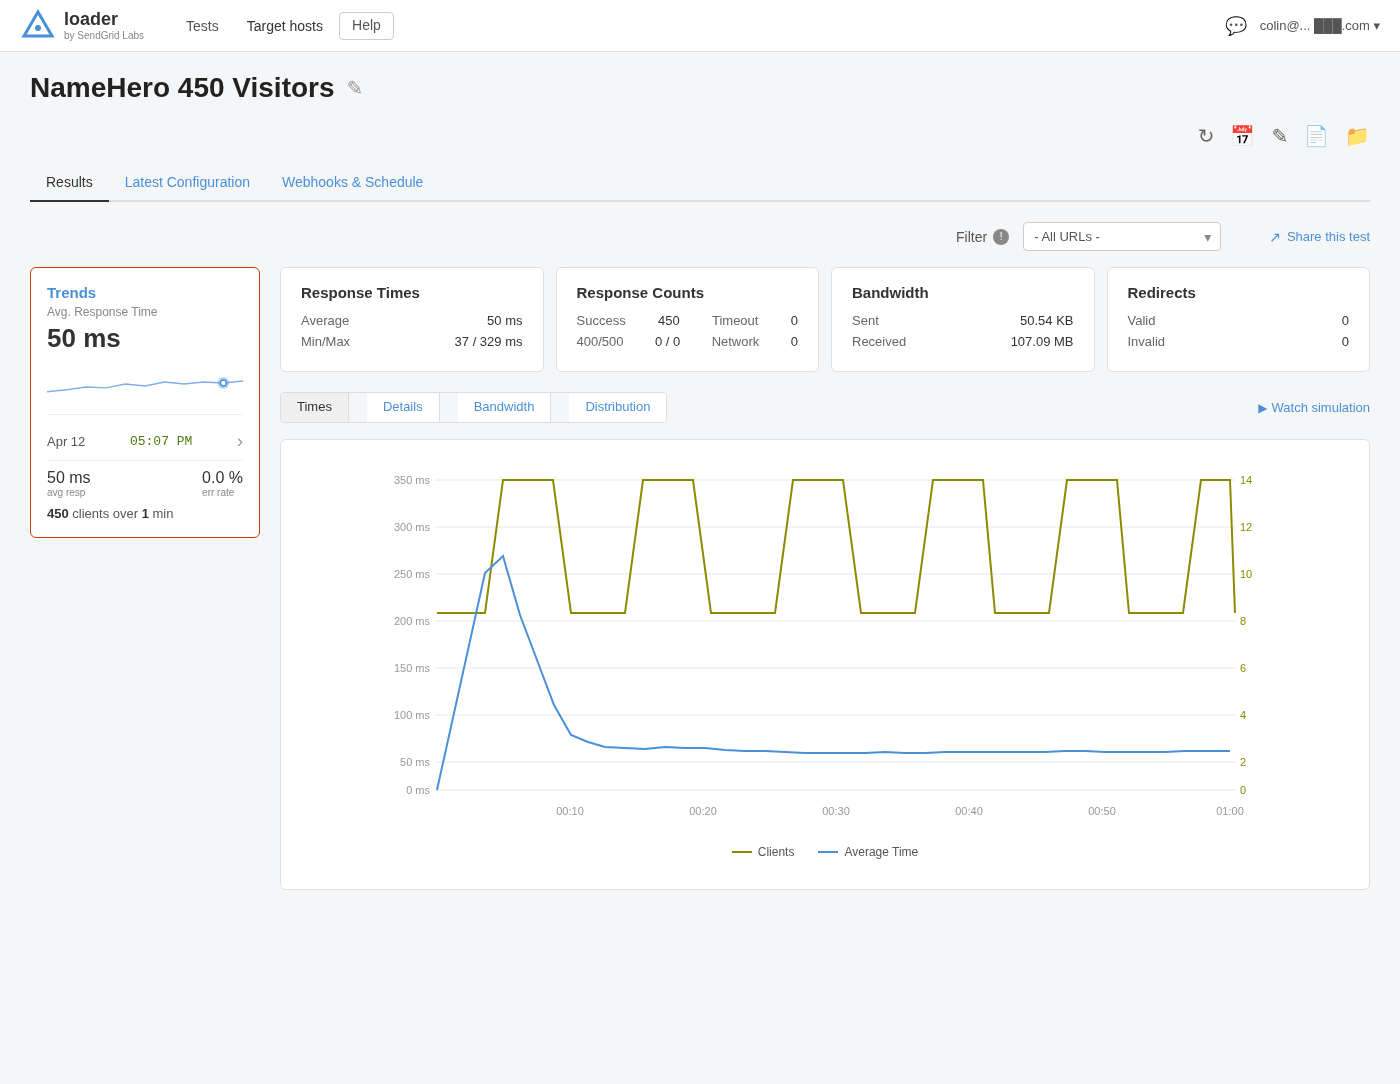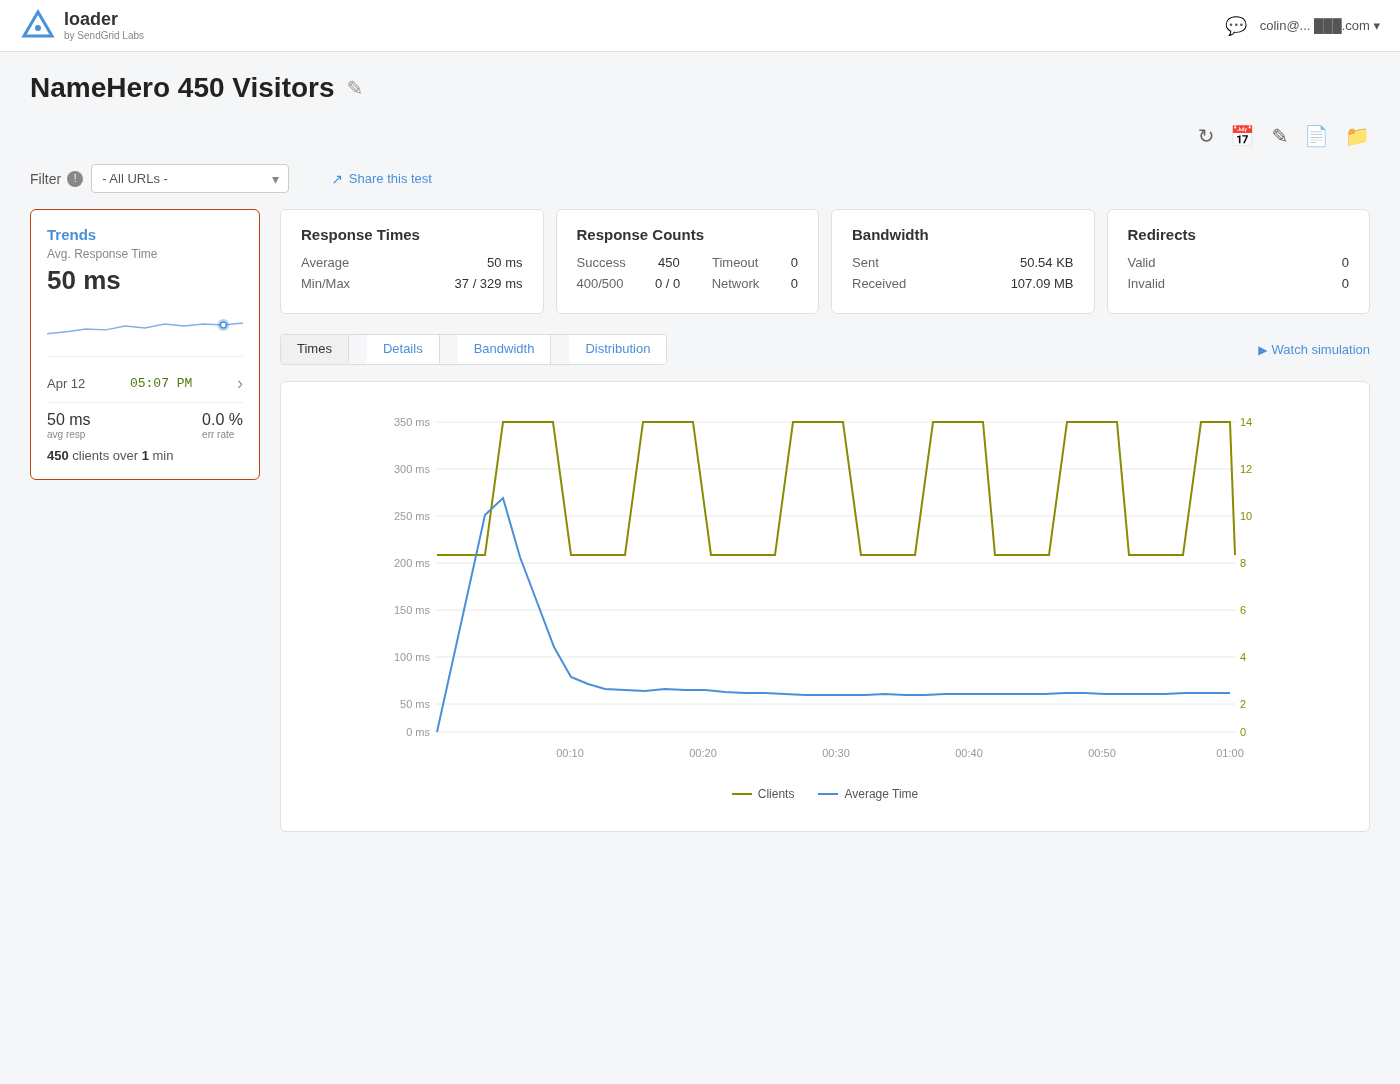--- a/index.html
+++ b/index.html
@@ -57,21 +57,21 @@
     .trends-stat { display: flex; flex-direction: column; }
     .stat-val { font-size: 16px; font-weight: 500; color: #333; }
     .stat-label { font-size: 10px; color: #888; }
     .trends-clients { font-size: 13px; color: #555; }
     .trends-clients strong { color: #333; }
 
     
     .main-panel { flex: 1; }
 
     
-    .filter-row { display: flex; align-items: center; justify-content: flex-start; margin-bottom: 16px; }
+    .filter-row { display: flex; align-items: center; justify-content: flex-end; margin-bottom: 16px; gap: 6px; }
     .filter-label-row { display: flex; align-items: center; gap: 6px; }
     .filter-label { font-size: 14px; color: #555; }
     .filter-info { background: #888; color: #fff; border-radius: 50%; width: 16px; height: 16px; font-size: 10px; display: inline-flex; align-items: center; justify-content: center; cursor: pointer; }
     .filter-select { border: 1px solid #ccc; border-radius: 4px; padding: 6px 30px 6px 10px; font-size: 13px; color: #555; background: #fff; width: 198px; cursor: pointer; appearance: none; -webkit-appearance: none; }
     .filter-select-wrap { position: relative; display: inline-block; }
     .filter-select-wrap::after { content: '▾'; position: absolute; right: 10px; top: 50%; transform: translateY(-50%); color: #888; pointer-events: none; }
     .share-btn { color: #4a90d9; font-size: 13px; cursor: pointer; display: flex; align-items: center; gap: 6px; text-decoration: none; }
     .share-icon { font-size: 14px; }
 
     
@@ -108,20 +108,25 @@
   <div class="navbar-brand">
     <svg class="navbar-logo" viewBox="0 0 36 36">
       <polygon points="18,4 32,28 4,28" fill="none" stroke="#4a90d9" stroke-width="3"></polygon>
       <circle cx="18" cy="20" r="3" fill="#4a90d9"></circle>
     </svg>
     <div class="brand-text">
       <span class="brand-name">loader</span>
       <span class="brand-sub">by SendGrid Labs</span>
     </div>
   </div>
+  <div class="navbar-nav">
+    <a class="nav-link">Tests</a>
+    <a class="nav-link active">Target hosts</a>
+    <a class="nav-help">Help</a>
+  </div>
   <div class="navbar-right">
     <span class="navbar-icon">💬</span>
     <span class="navbar-user">colin@...  ███.com ▾</span>
   </div>
 </nav>
 
 <div class="main">
 
   <div class="page-title-row">
     <h1 class="page-title">NameHero 450 Visitors</h1>
@@ -129,20 +134,25 @@
   </div>
 
   <div class="toolbar-icons">
     <span class="toolbar-icon">↻</span>
     <span class="toolbar-icon">📅</span>
     <span class="toolbar-icon">✎</span>
     <span class="toolbar-icon">📄</span>
     <span class="toolbar-icon">📁</span>
   </div>
 
+  <div class="tabs-row">
+    <div class="tab active">Results</div>
+    <div class="tab link-style">Latest Configuration</div>
+    <div class="tab link-style">Webhooks &amp; Schedule</div>
+  </div>
 
   <div class="filter-row">
     <div class="filter-label-row">
       <span class="filter-label">Filter</span>
       <span class="filter-info">!</span>
     </div>
     <div style="margin-left: 8px; flex: 1; max-width: 240px;">
       <div class="filter-select-wrap">
         <select class="filter-select">
           <option>- All URLs -</option>

